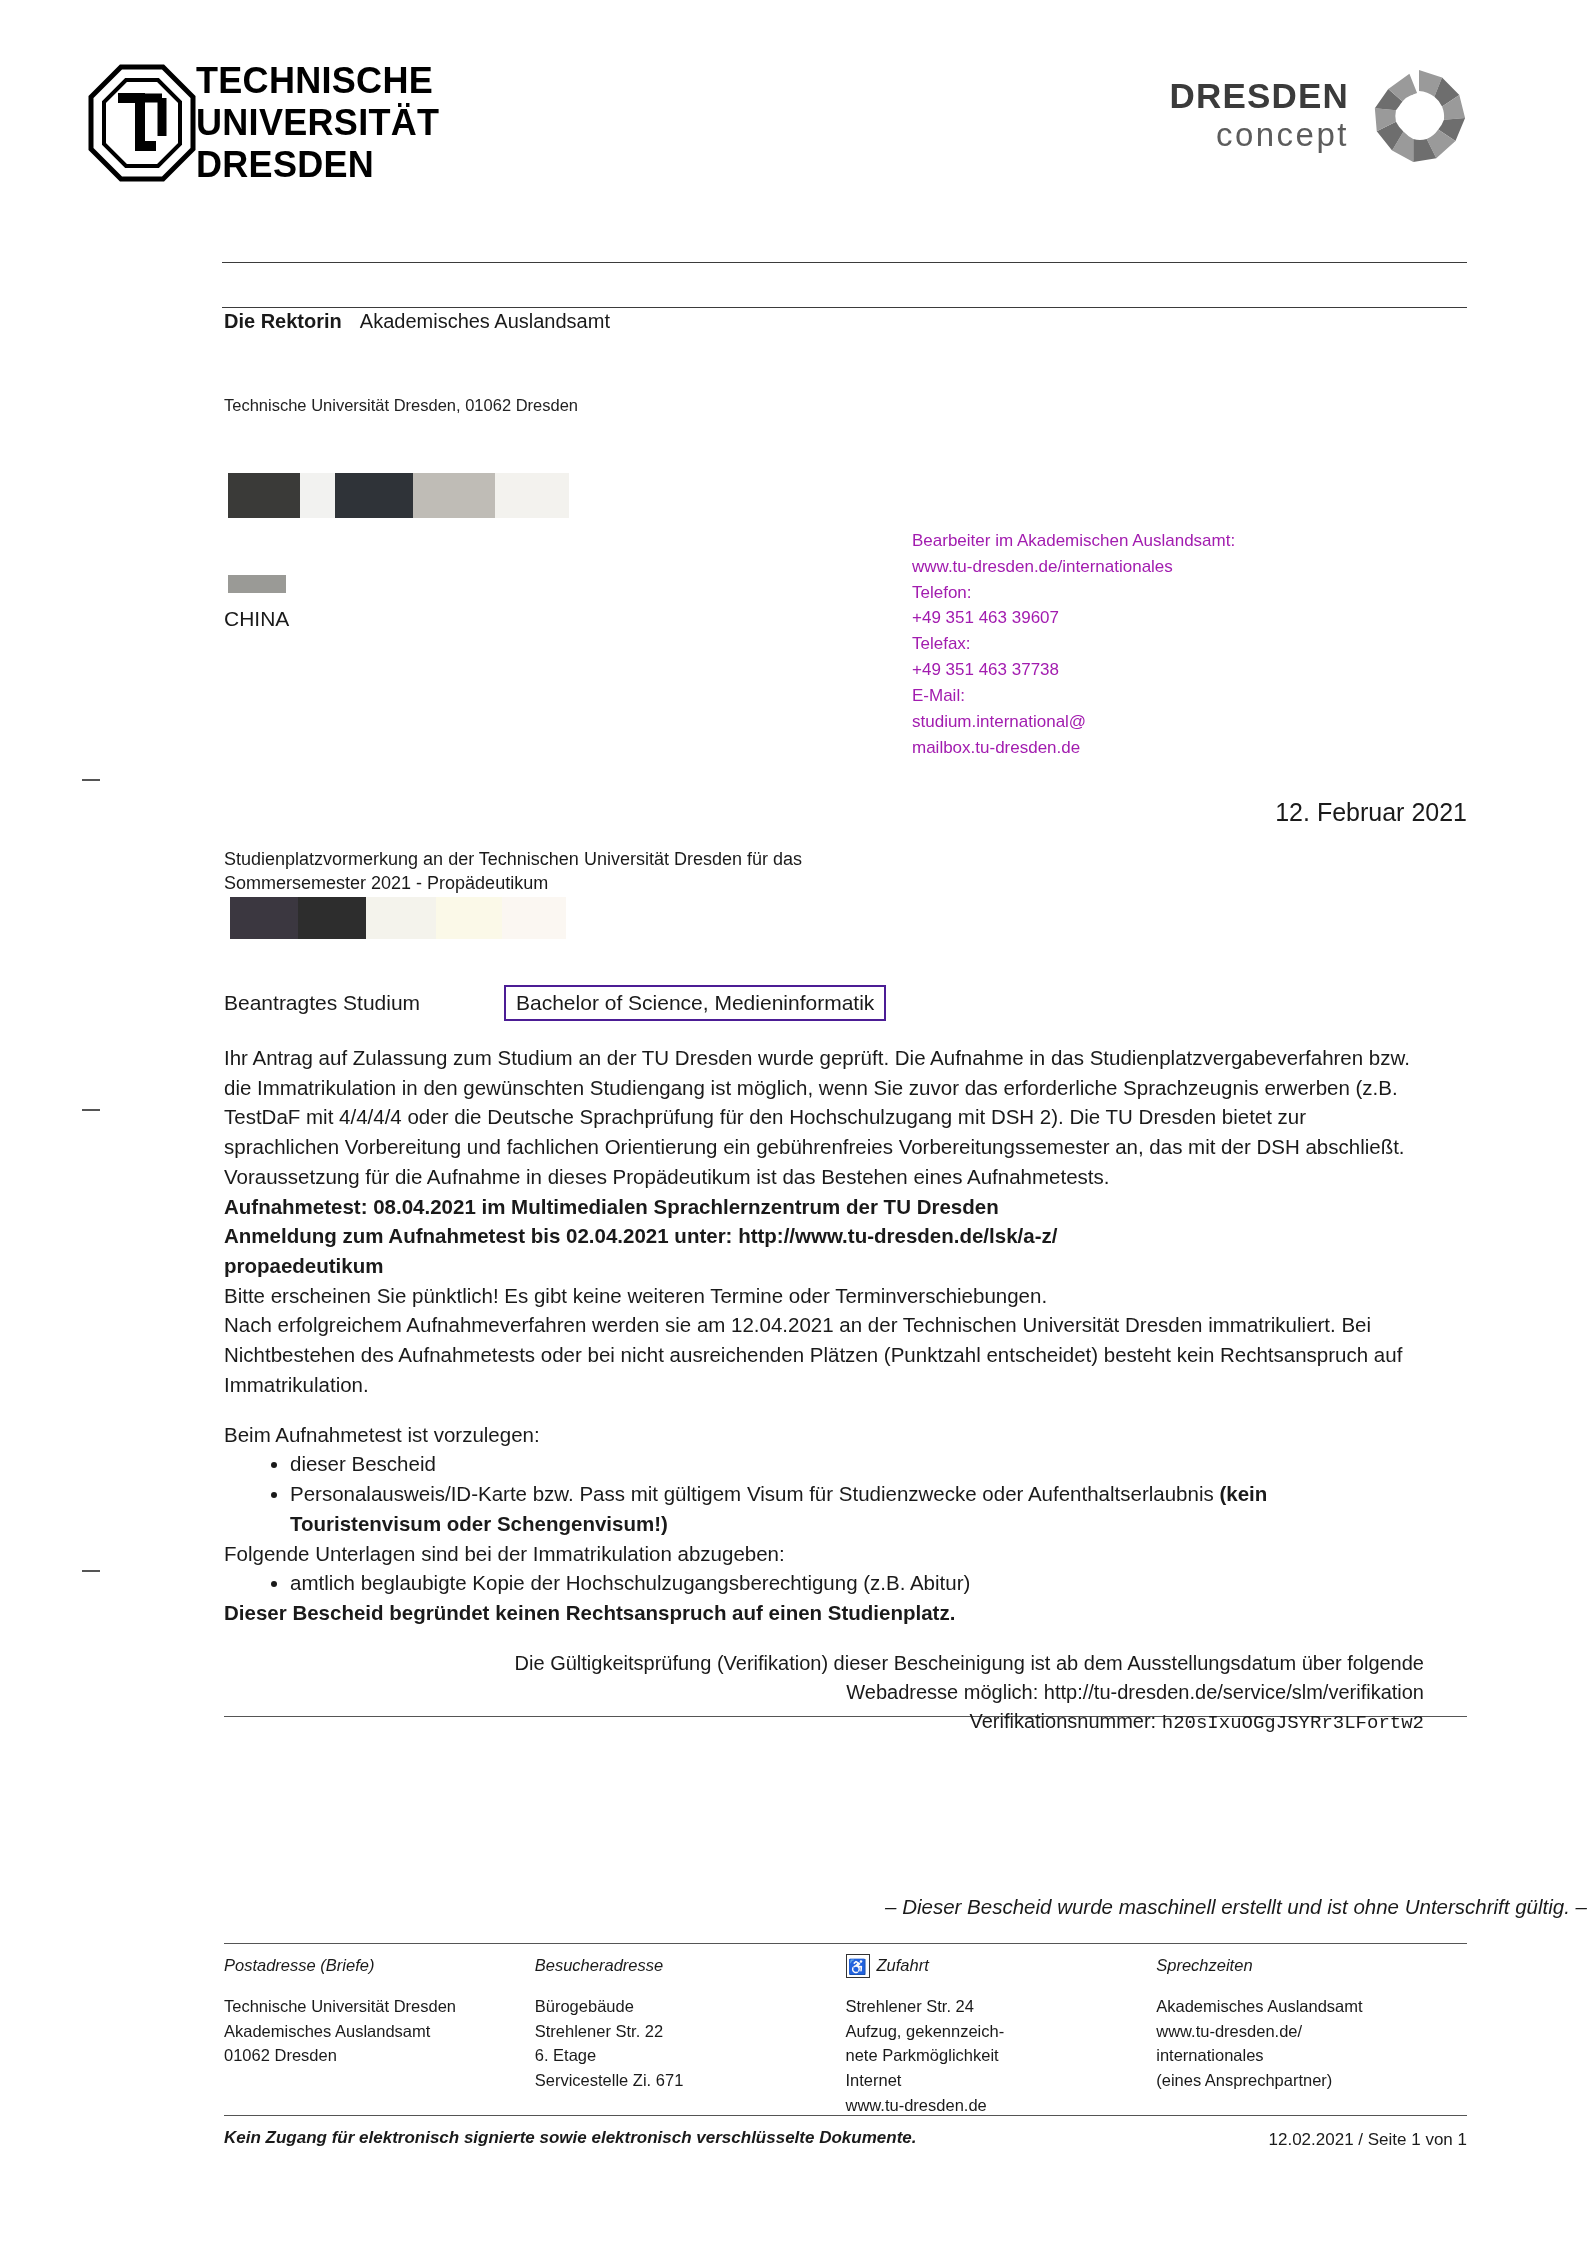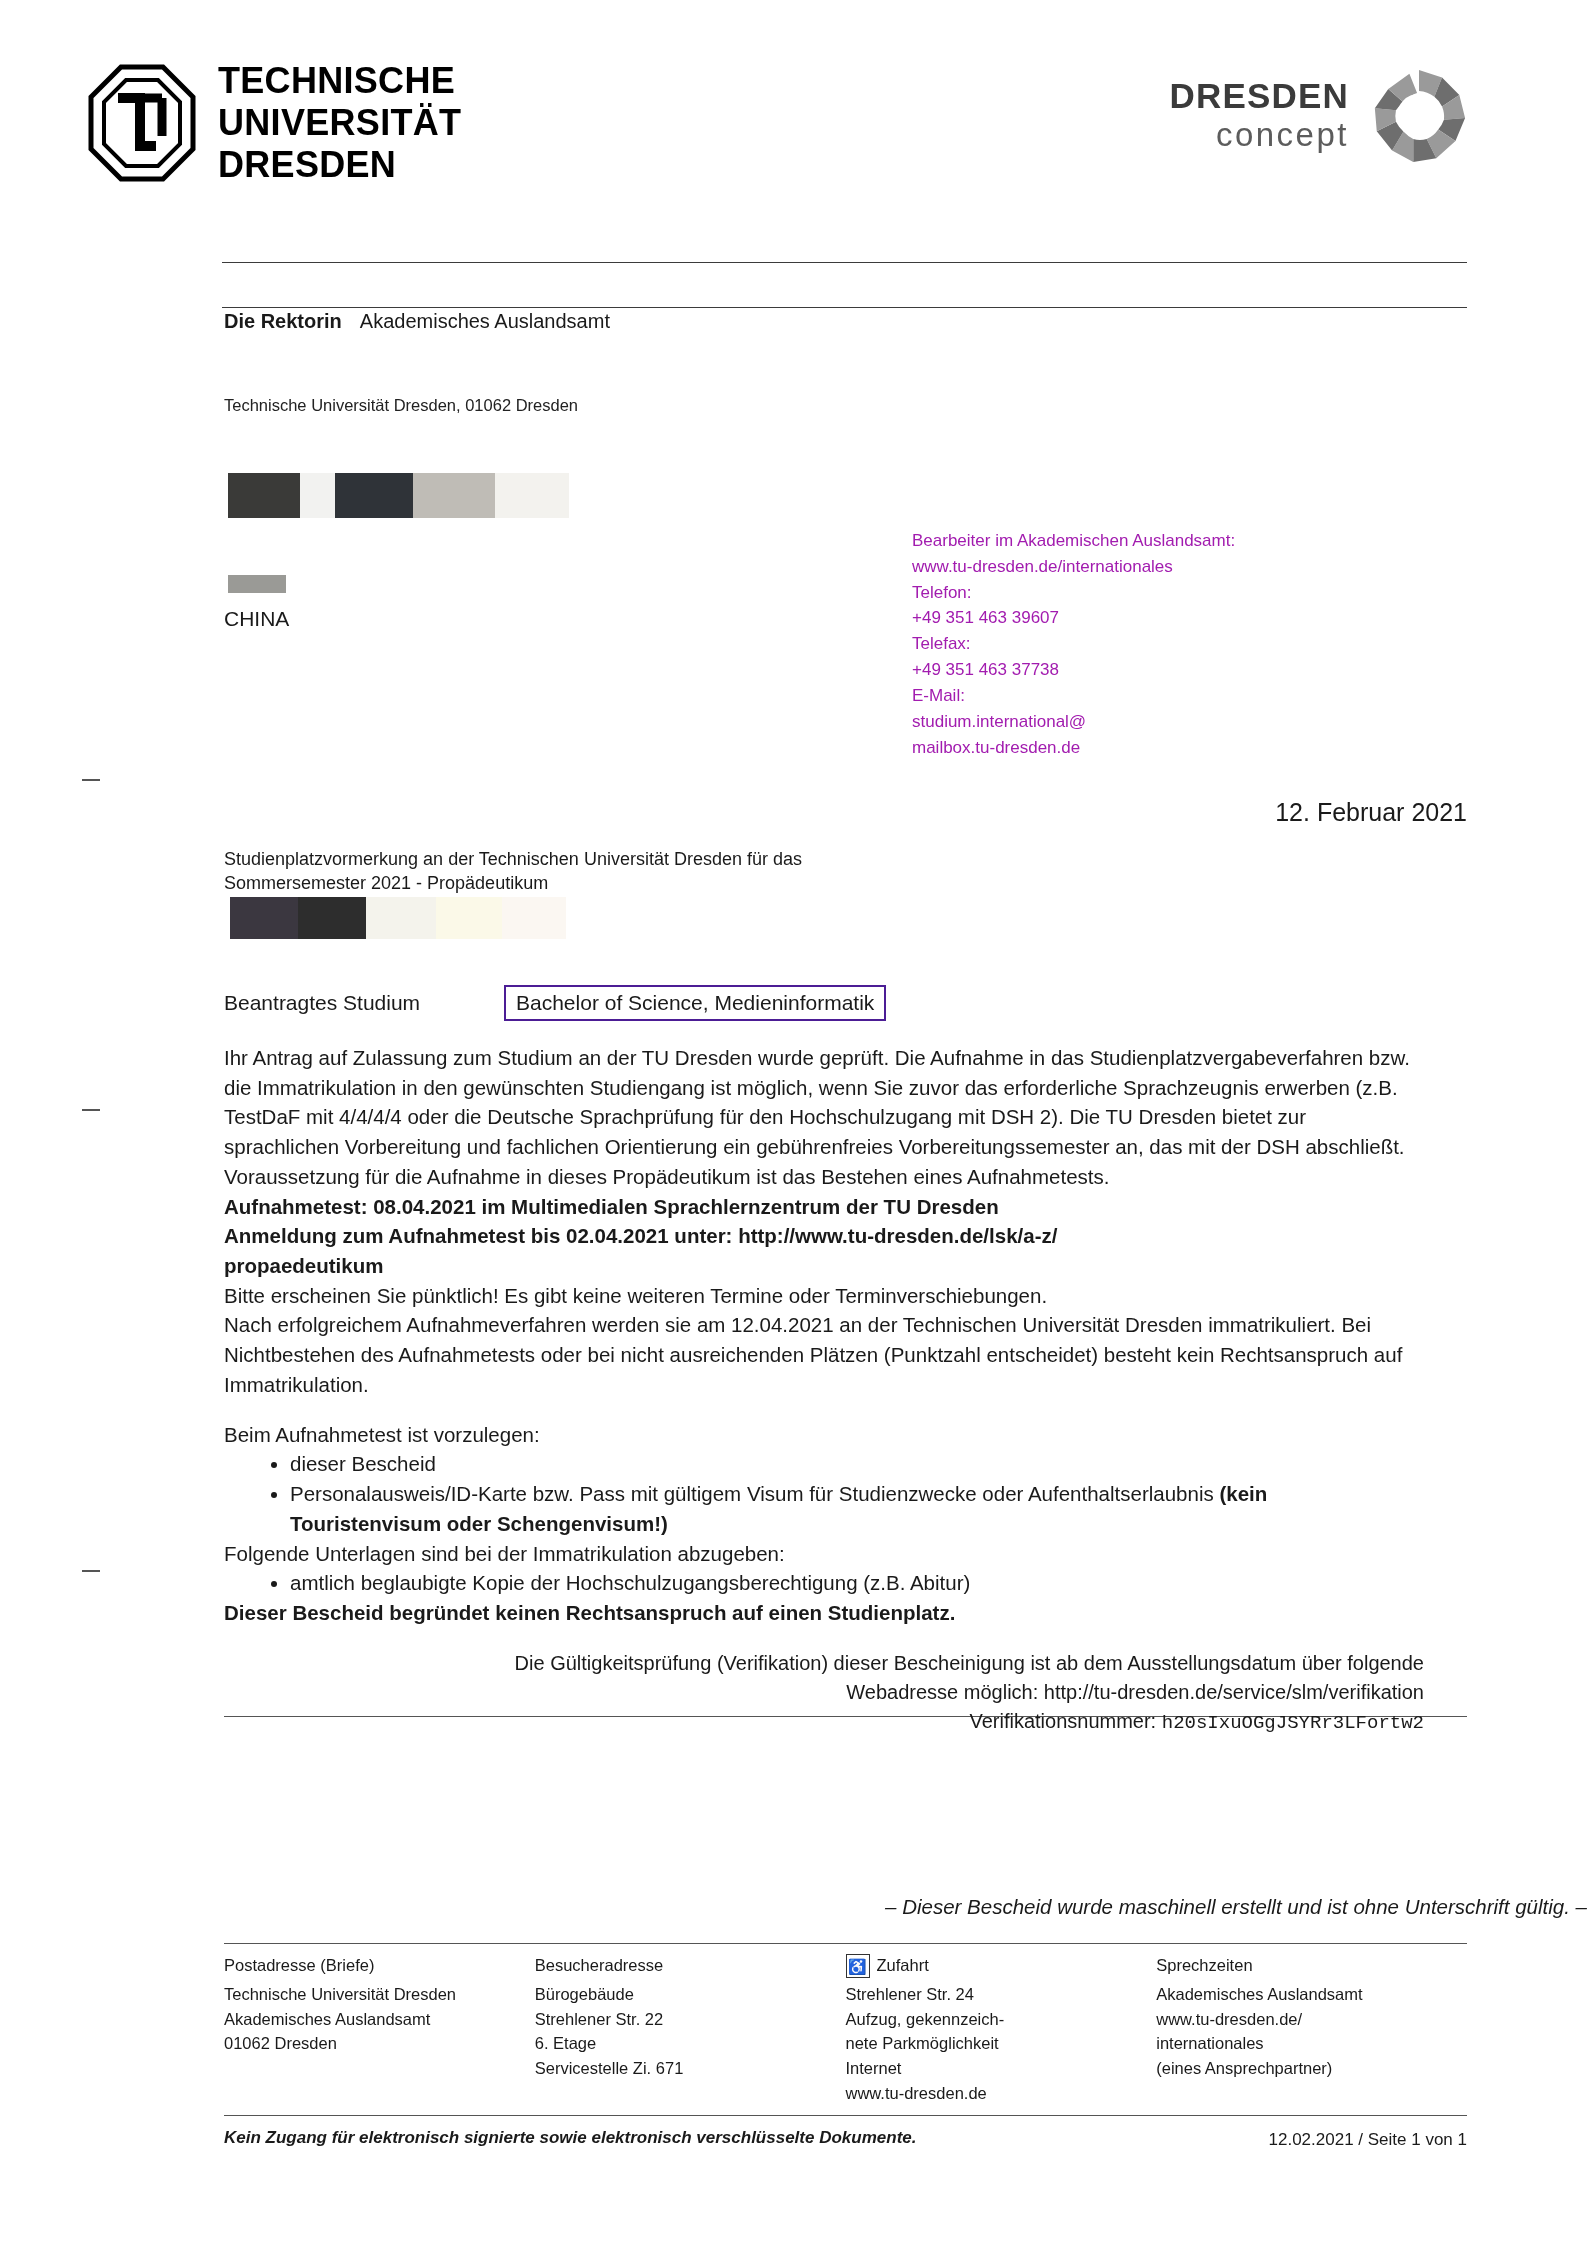--- a/index.html
+++ b/index.html
@@ -20,21 +20,20 @@
     overflow: hidden;
   }
 
   
   .tu-logo {
     position: absolute;
     left: 88px;
     top: 60px;
     display: flex;
     align-items: center;
-    gap: 22px;
   }
   .tu-mark {
     width: 108px;
     height: 118px;
   }
   .tu-words {
     font-family: "Liberation Sans", sans-serif;
     font-weight: bold;
     font-size: 36px;
     line-height: 1.17;
@@ -220,21 +219,22 @@
     left: 224px;
     top: 1953px;
     right: 120px;
     display: flex;
     font-size: 16.5px;
     line-height: 1.5;
     color: #1a1a1a;
   }
   .fcol { width: 25%; }
   .fcol .head {
-    margin-bottom: 4px;
+    font-style: italic;
+    margin-bottom: 16px;
   }
   .fcol.zufahrt .head-wrap {
     display: flex;
     align-items: flex-start;
     gap: 7px;
   }
   .wheelchair {
     width: 22px;
     height: 22px;
     border: 1px solid #333;

